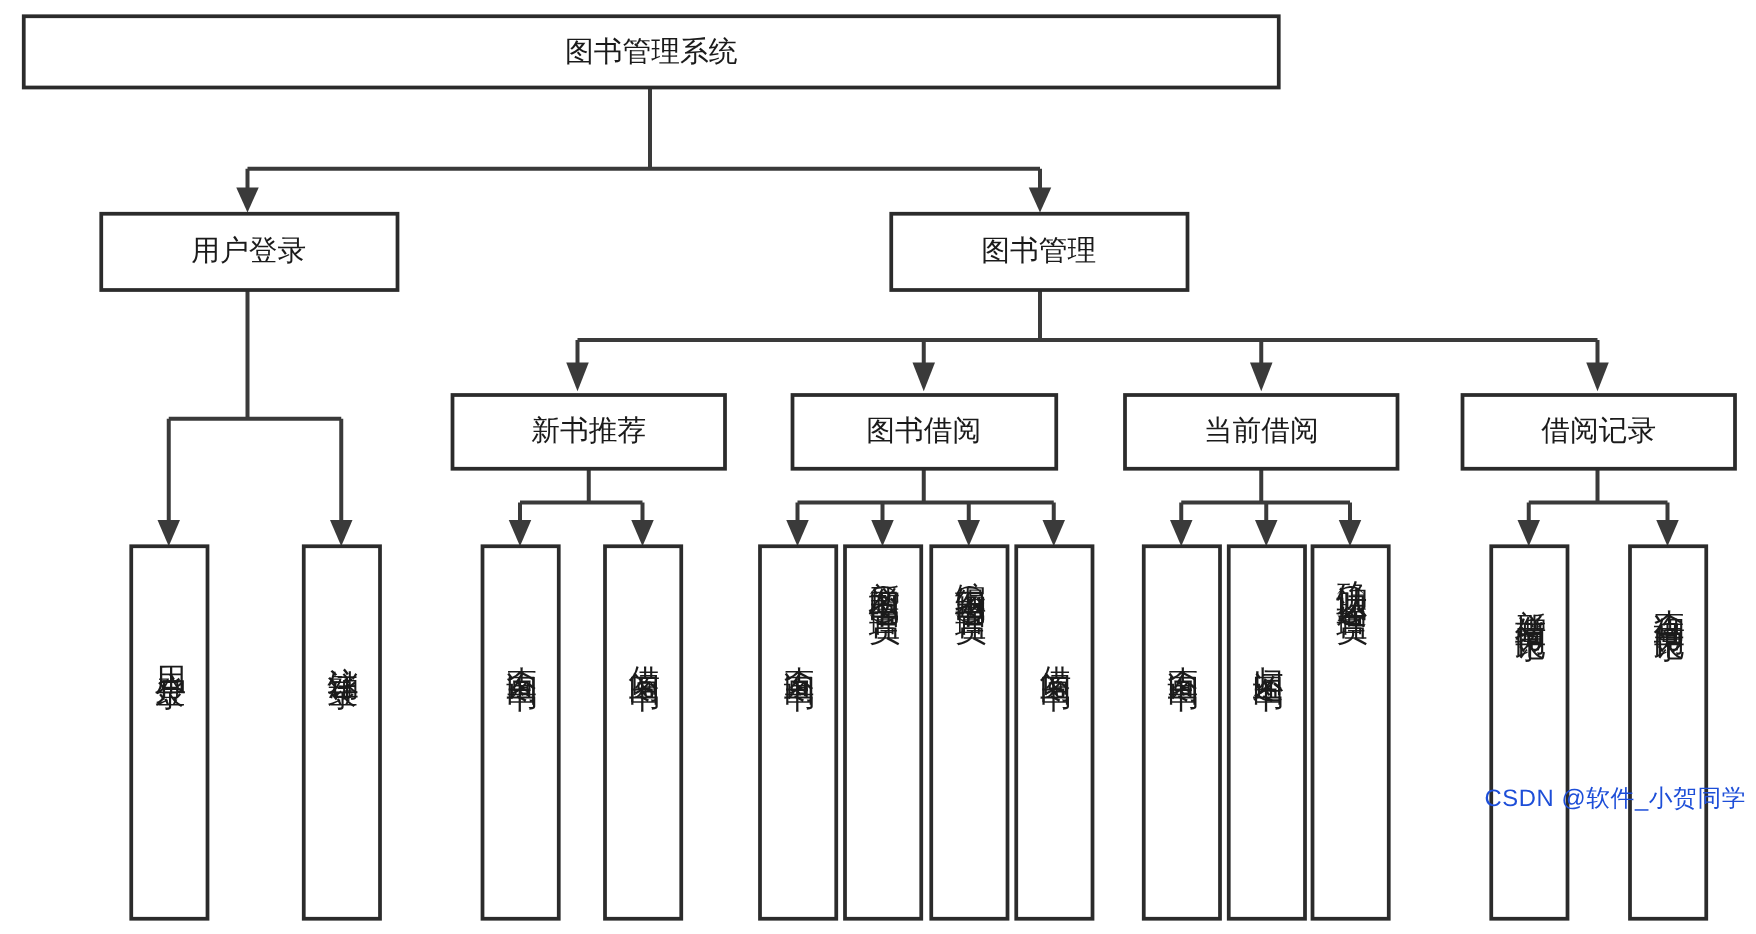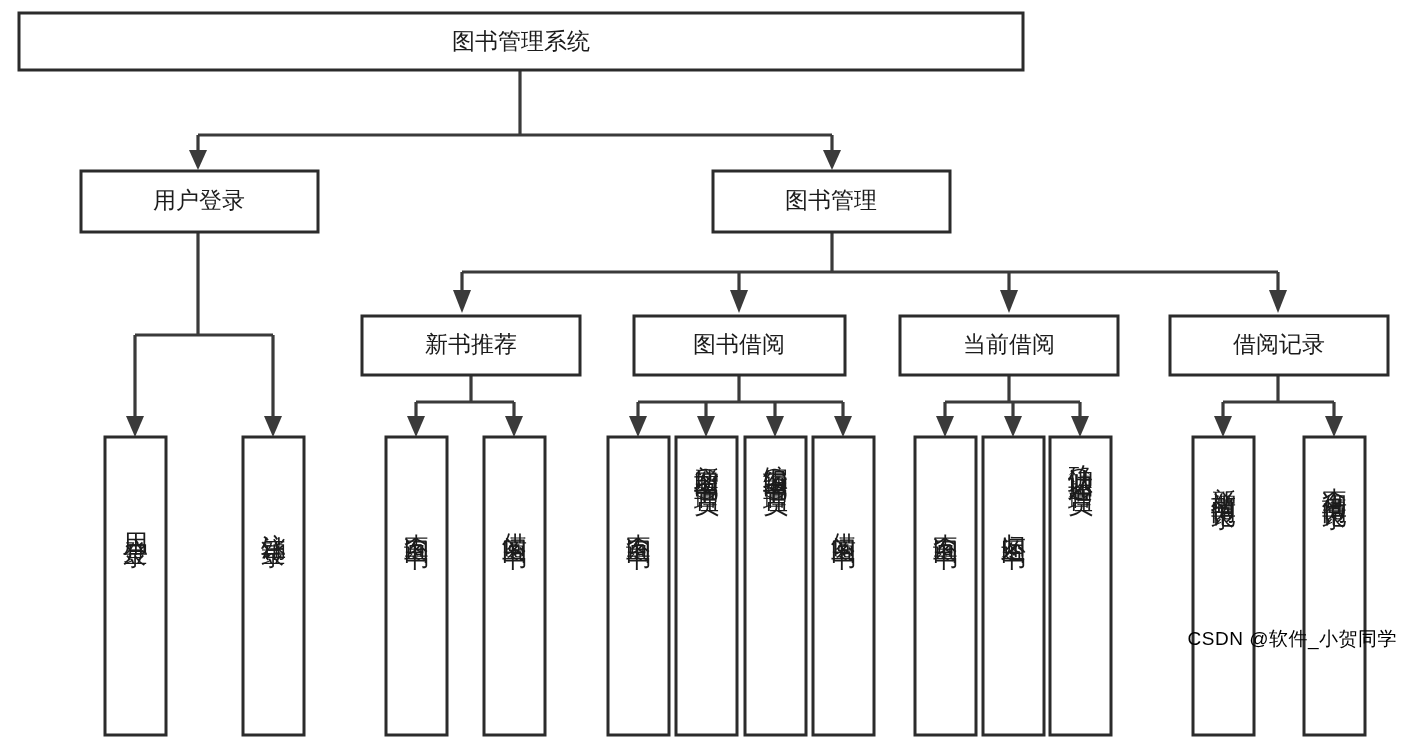--- a/index.html
+++ b/index.html
@@ -69,21 +69,21 @@
     color: #1b1b1b;
     white-space: nowrap;
     text-align: center;
   }
   .watermark {
     position: absolute;
     right: 8px;
     bottom: 6px;
     font-family: "Liberation Sans", "DejaVu Sans", sans-serif;
     font-size: 19px;
-    color: #000000;
+    color: #1d4ed8;
     letter-spacing: 0.5px;
     white-space: nowrap;
     user-select: none;
   }
 </style>
 </head>
 <body>
 
 <div id="diagram-root">
 

